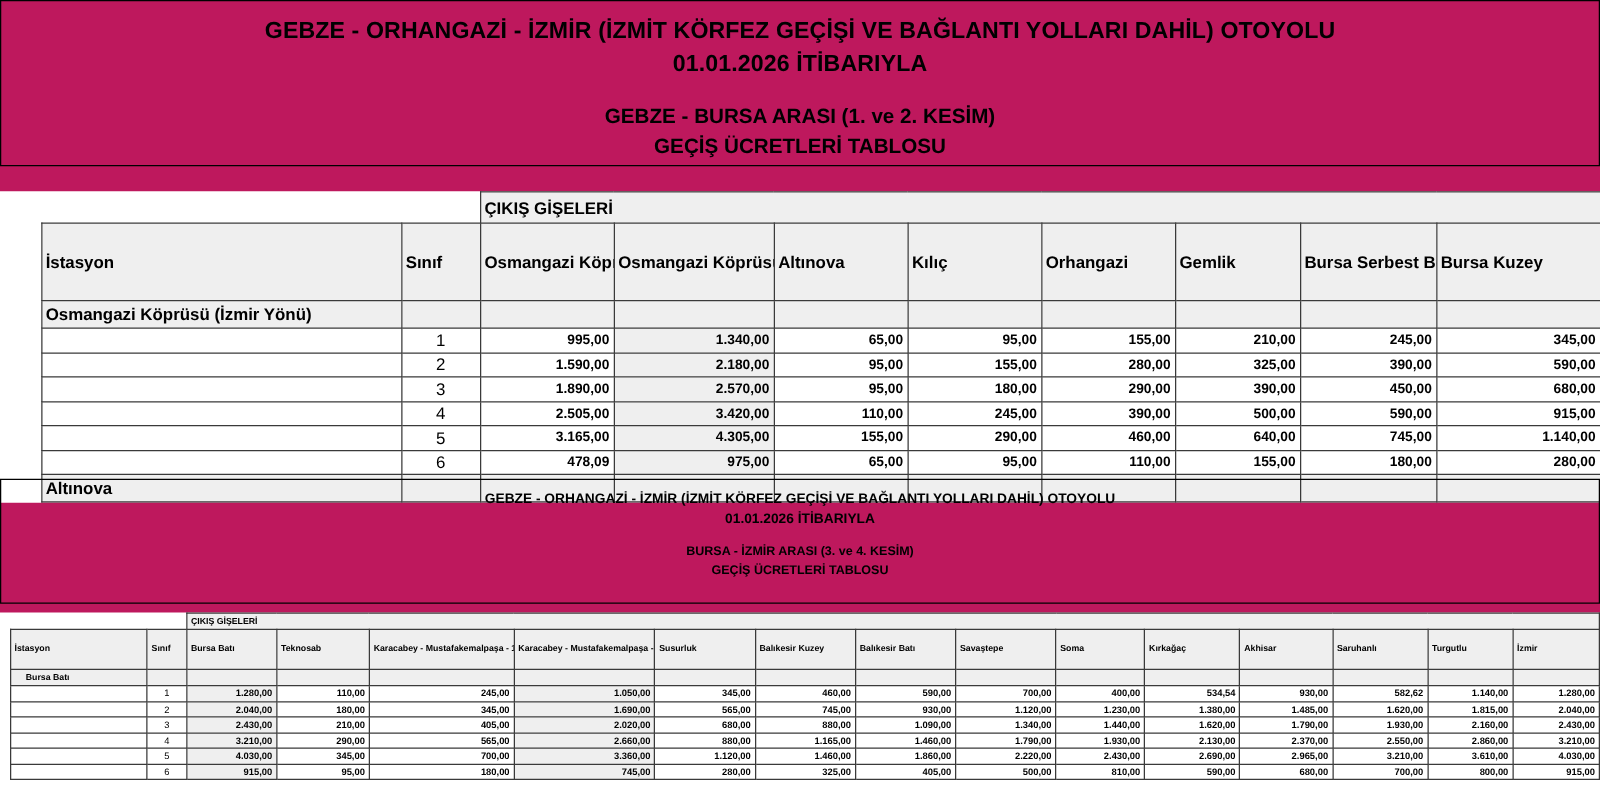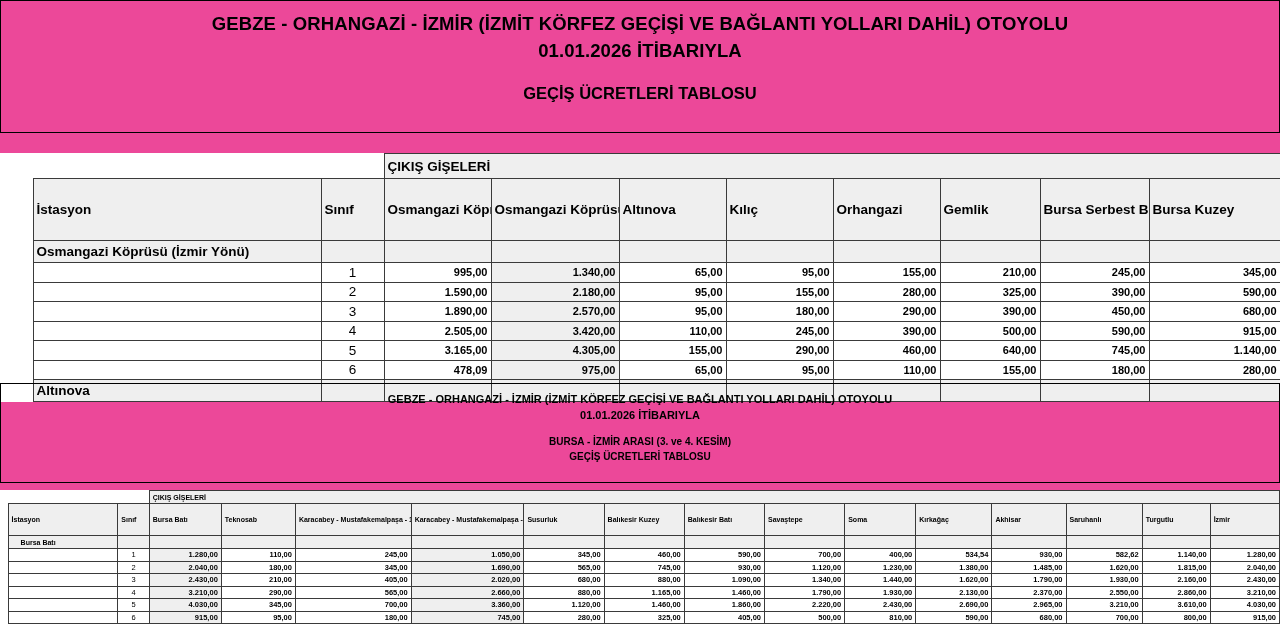--- a/index.html
+++ b/index.html
@@ -11,21 +11,21 @@
     width: 1280px;
     height: 640px;
     overflow: hidden;
     font-family: "Liberation Sans", sans-serif;
     color: #000000;
   }
   .page {
     position: relative;
     width: 1280px;
     height: 612px;
-    background: #ec4899;
+    background: #be185d;
   }
 
   
   .title-box {
     border: 1px solid #000;
     box-sizing: border-box;
     text-align: center;
   }
   #title-box-1 {
     position: absolute;
@@ -127,20 +127,21 @@
 </style>
 </head>
 <body>
 
 <div class="page">
 
   <div class="title-box" id="title-box-1">
     <div class="t-line">GEBZE - ORHANGAZİ - İZMİR (İZMİT KÖRFEZ GEÇİŞİ VE BAĞLANTI YOLLARI DAHİL) OTOYOLU</div>
     <div class="t-line">01.01.2026 İTİBARIYLA</div>
     <div class="t-gap"></div>
+    <div class="t-line2">GEBZE - BURSA ARASI (1. ve 2. KESİM)</div>
     <div class="t-line2">GEÇİŞ ÜCRETLERİ TABLOSU</div>
   </div>
 
   <table class="fee" id="table-1">
     <colgroup>
       <col style="width:33px">
         <col style="width:288px">
         <col style="width:63px">
       <col style="width:107px">
         <col style="width:128px">

